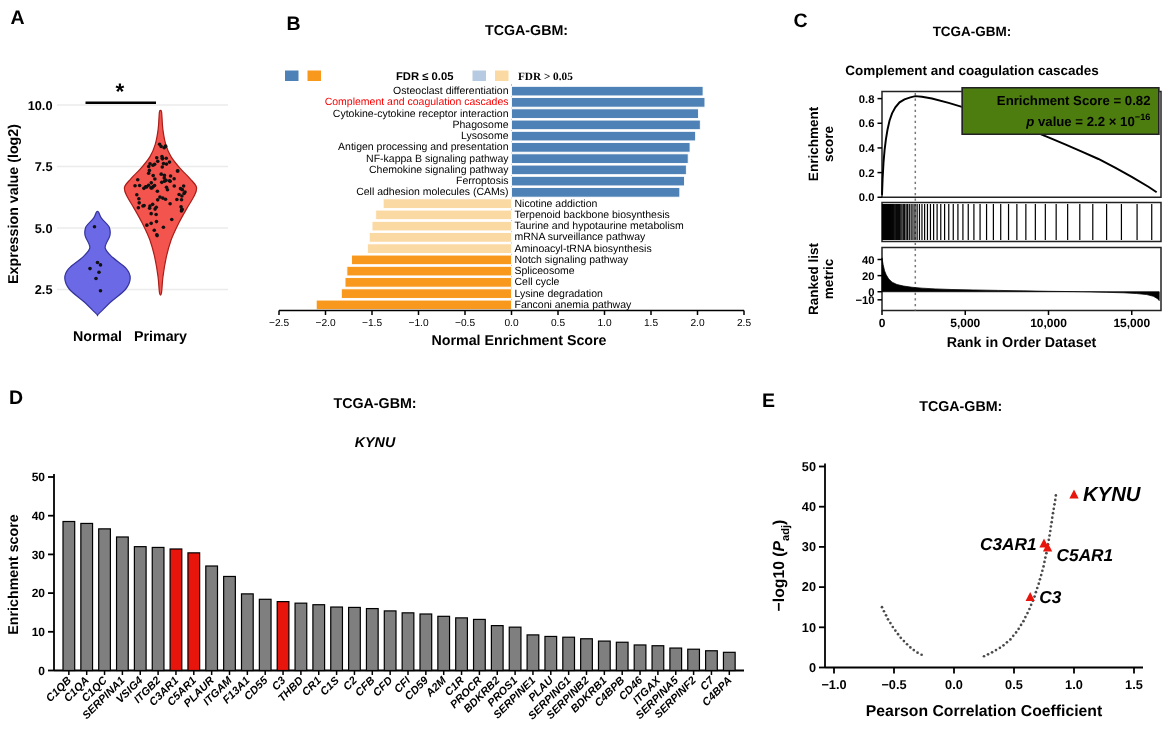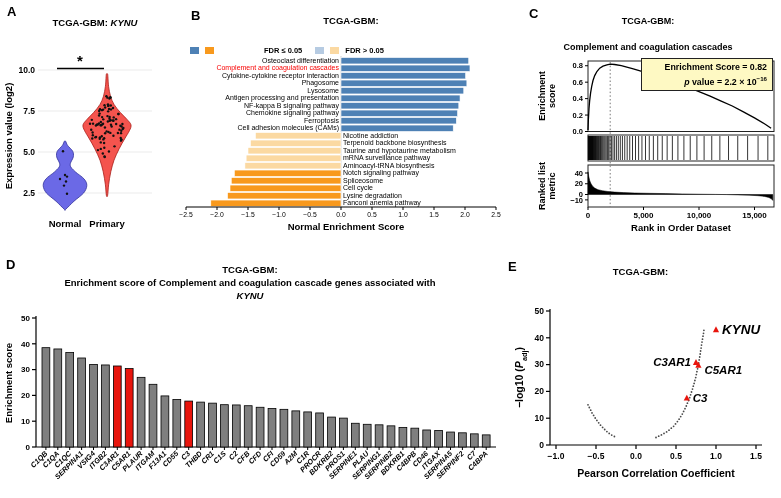--- a/index.html
+++ b/index.html
@@ -5,35 +5,34 @@
   html,body{margin:0;padding:0;background:#ffffff;}
   .fig{position:relative;width:781px;height:498px;background:#ffffff;
        font-family:"Liberation Sans", sans-serif;color:#000;overflow:hidden;}
   .panel{position:absolute;}
   .plabel{position:absolute;font-weight:bold;font-size:13px;}
   .ptitle{position:absolute;left:0;width:100%;text-align:center;font-weight:bold;
           font-size:9.5px;line-height:13.5px;}
   .ptitle.small{font-size:9px;line-height:13px;}
   svg{position:absolute;left:0;overflow:visible;}
   svg text{font-family:"Liberation Sans", sans-serif;}
-  .anno{position:absolute;border:1.2px solid #222;background:#fef9c3;text-align:right;
+  .anno{position:absolute;border:1.2px solid #222;background:#4d7c0f;text-align:right;
         font-size:8.8px;font-weight:bold;line-height:12px;padding:2px 5px;}
   .rotlabel{position:absolute;font-weight:bold;font-size:10.5px;text-align:center;
             transform:rotate(-90deg);}
   sup{font-size:70%;}
   sub{font-size:70%;}
 </style>
 </head>
 <body>
 
 <div class="fig">
 
   <section class="panel" style="left:0;top:0;width:190px;height:245px">
     <div class="plabel" style="left:7px;top:4px">A</div>
-    <div class="ptitle" style="top:16px">TCGA-GBM: <i>KYNU</i></div>
     <svg id="chart-a" style="top:36px" width="190" height="205">
         <g>
           <line x1="38" y1="157" x2="152" y2="157" stroke="#ebebeb" stroke-width="1"></line>
           <line x1="38" y1="116" x2="152" y2="116" stroke="#ebebeb" stroke-width="1"></line>
           <line x1="38" y1="75" x2="152" y2="75" stroke="#ebebeb" stroke-width="1"></line>
           <line x1="38" y1="34.000000000000014" x2="152" y2="34.000000000000014" stroke="#ebebeb" stroke-width="1"></line>
           <text x="35" y="160" font-size="8.5" fill="#000" text-anchor="end" font-weight="bold">2.5</text>
           <text x="35" y="119" font-size="8.5" fill="#000" text-anchor="end" font-weight="bold">5.0</text>
           <text x="35" y="78" font-size="8.5" fill="#000" text-anchor="end" font-weight="bold">7.5</text>
           <text x="35" y="37.000000000000014" font-size="8.5" fill="#000" text-anchor="end" font-weight="bold">10.0</text>
@@ -149,21 +148,21 @@
 
   <section class="panel" style="left:186px;top:6px;width:330px;height:234px">
     <div class="plabel" style="left:5px;top:2px">B</div>
     <div class="ptitle" style="top:8px">TCGA-GBM:</div>
     <div id="legend-b" style="position:absolute;left:4px;top:40px;display:flex;align-items:center;gap:5px;font-size:7.5px;font-weight:bold">
         <span style="display: inline-block; width: 9px; height: 7px; background: rgb(78, 129, 181); margin-right: 1px;"></span>
         <span style="display: inline-block; width: 9px; height: 7px; background: rgb(248, 153, 29); margin-right: 1px;"></span>
         <span style="margin-right: 8px; margin-left: 44px;">FDR ≤ 0.05</span>
         <span style="display: inline-block; width: 9px; height: 7px; background: rgb(182, 203, 226); margin-right: 1px;"></span>
         <span style="display: inline-block; width: 9px; height: 7px; background: rgb(251, 217, 162); margin-right: 1px;"></span>
-        <span style="margin-right: 8px;">FDR &gt; 0.05</span>
+        <span style="margin-right: 8px; font-family: Liberation Serif, serif;">FDR &gt; 0.05</span>
       </div>
     <svg id="chart-b" style="top:50px" width="330" height="184">
         <g>
           <line x1="155" y1="0" x2="155" y2="151" stroke="#bbb" stroke-width="0.7"></line>
           <rect x="155" y="1.55" width="127.72" height="6.4" fill="#4e81b5" stroke="#fff" stroke-width="0.6"></rect>
           <text x="153" y="6.7" font-size="7" fill="#000" text-anchor="end">Osteoclast differentiation</text>
           <rect x="155" y="9.05" width="128.96" height="6.4" fill="#4e81b5" stroke="#fff" stroke-width="0.6"></rect>
           <text x="153" y="14.2" font-size="7" fill="#f80000" text-anchor="end">Complement and coagulation cascades</text>
           <rect x="155" y="16.55" width="124.61999999999999" height="6.4" fill="#4e81b5" stroke="#fff" stroke-width="0.6"></rect>
           <text x="153" y="21.7" font-size="7" fill="#000" text-anchor="end">Cytokine-cytokine receptor interaction</text>
@@ -351,21 +350,20 @@
       </svg>
     <div class="anno" style="left:126px;top:58px;width:120px">
       <div>Enrichment Score = 0.82</div>
       <div><i>p</i> value = 2.2 × 10<sup>−16</sup></div>
     </div>
   </section>
 
   <section class="panel" style="left:0;top:245px;width:500px;height:253px">
     <div class="plabel" style="left:6px;top:12px">D</div>
     <div class="ptitle" style="top:18px">TCGA-GBM:</div>
-    <div class="ptitle" style="top:31px">Enrichment score of Complement and coagulation cascade genes associated with</div>
     <div class="ptitle" style="top:44px"><i>KYNU</i></div>
     <svg id="chart-d" style="top:60px" width="500" height="193">
         <g>
           <line x1="36" y1="11" x2="36" y2="142" stroke="#000" stroke-width="1.2"></line>
           <line x1="32" y1="142" x2="36" y2="142" stroke="#000" stroke-width="1.2"></line>
           <text x="30" y="144.8" font-size="8" fill="#000" text-anchor="end" font-weight="bold">0</text>
           <line x1="32" y1="116.2" x2="36" y2="116.2" stroke="#000" stroke-width="1.2"></line>
           <text x="30" y="119" font-size="8" fill="#000" text-anchor="end" font-weight="bold">10</text>
           <line x1="32" y1="90.4" x2="36" y2="90.4" stroke="#000" stroke-width="1.2"></line>
           <text x="30" y="93.2" font-size="8" fill="#000" text-anchor="end" font-weight="bold">20</text>

